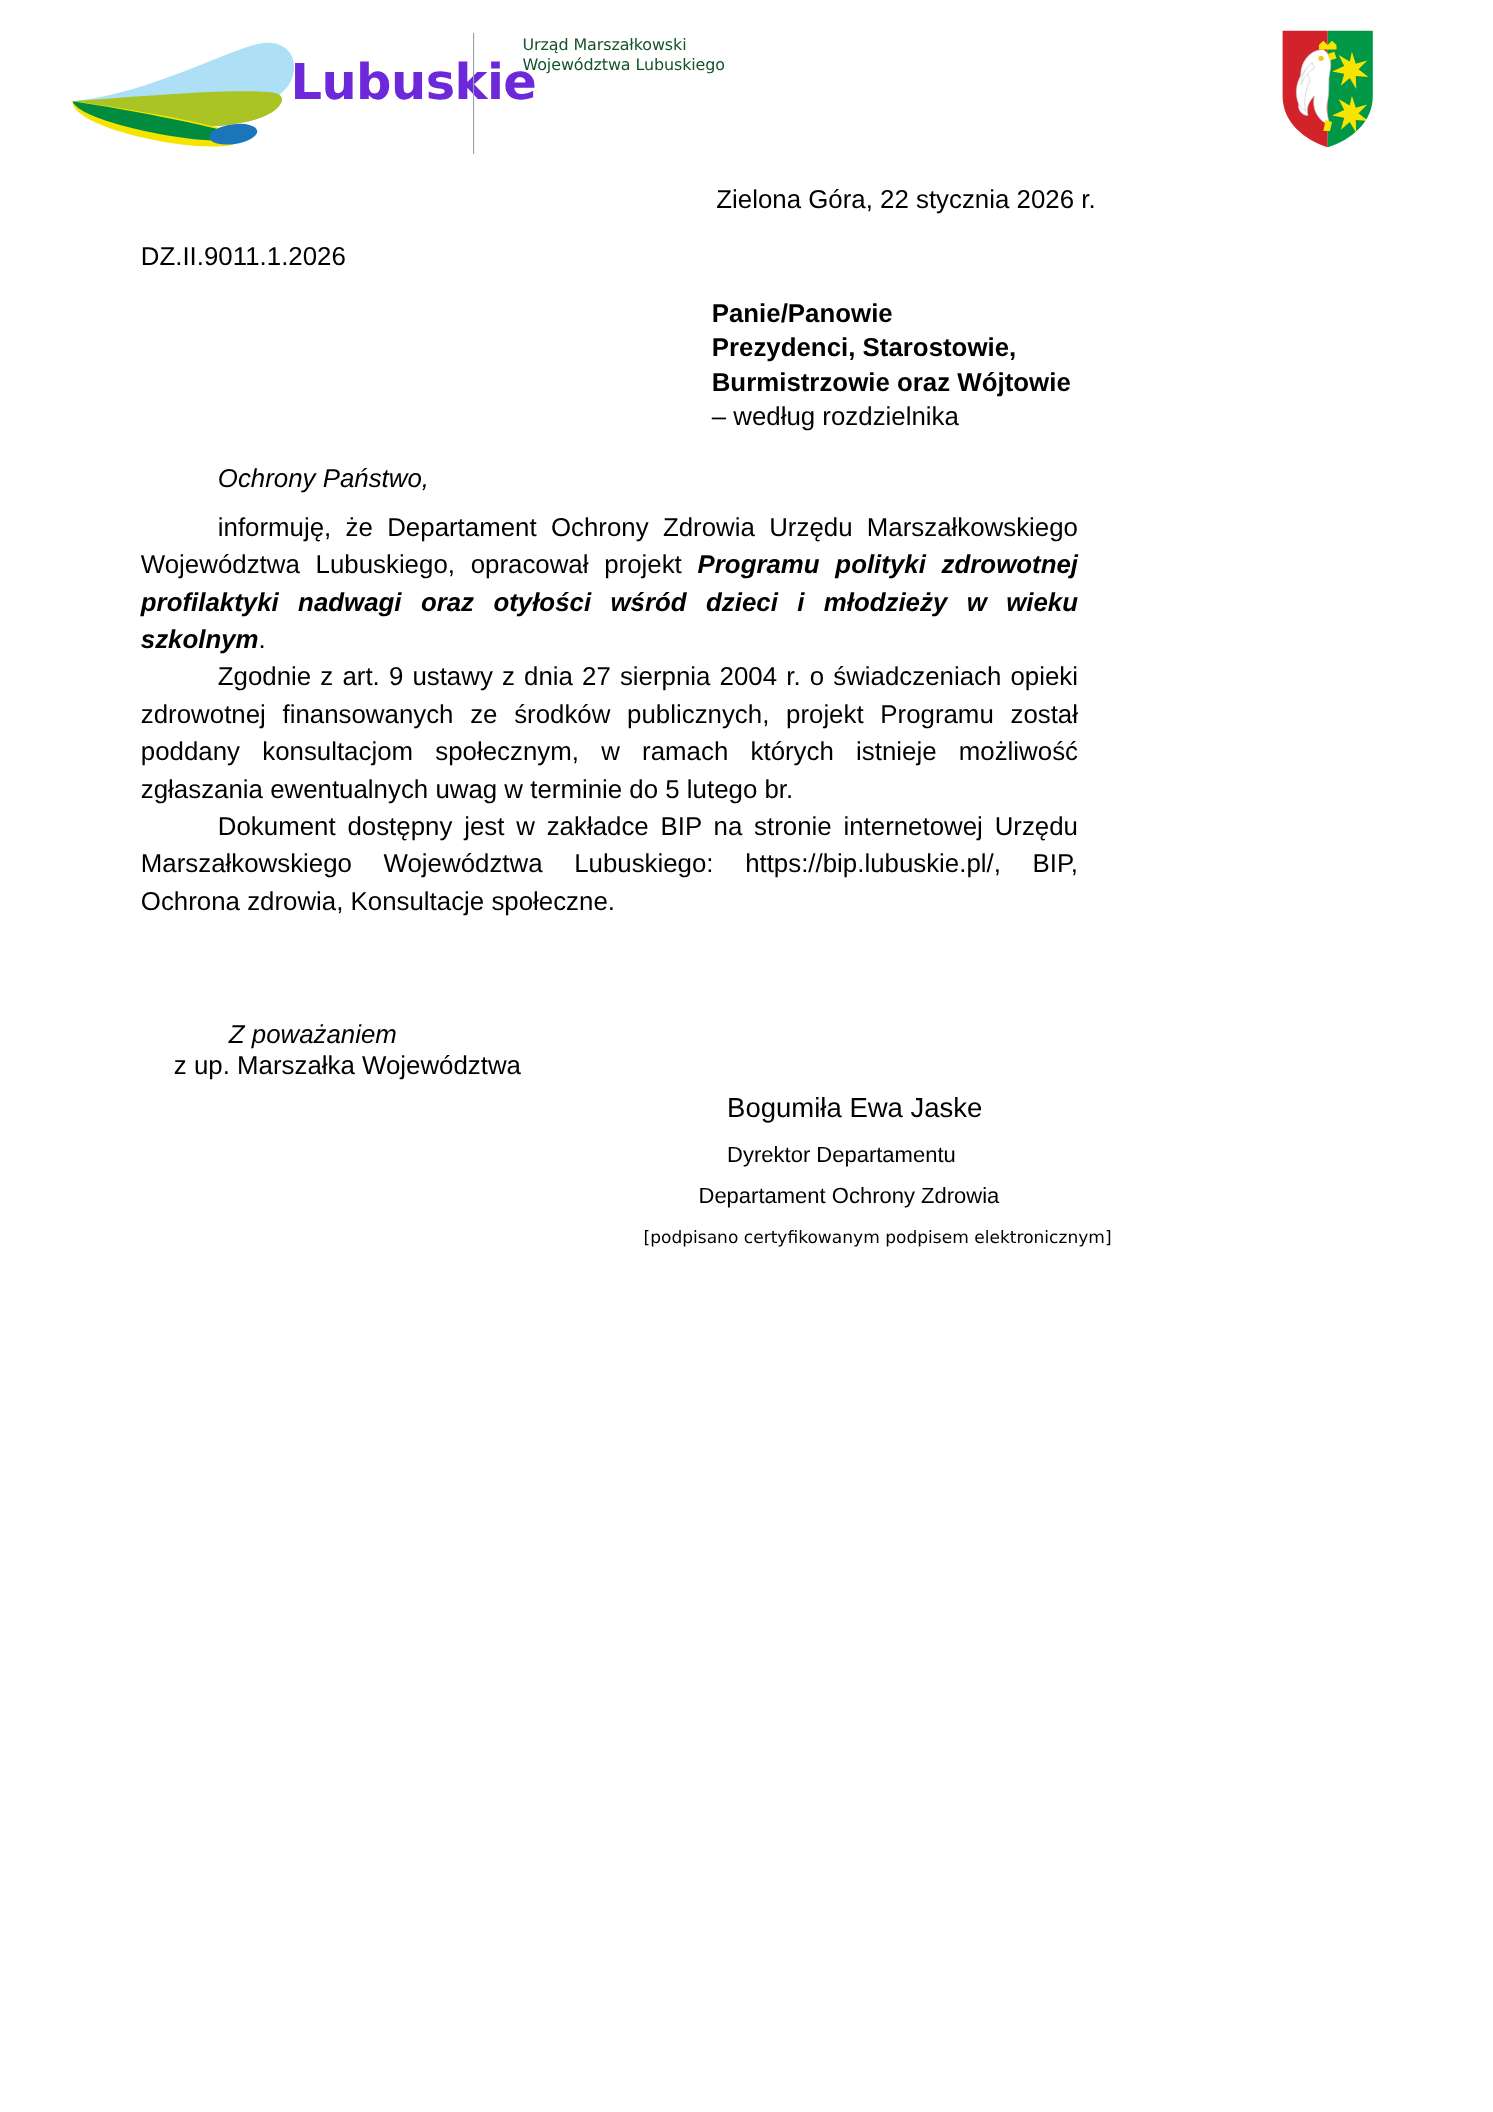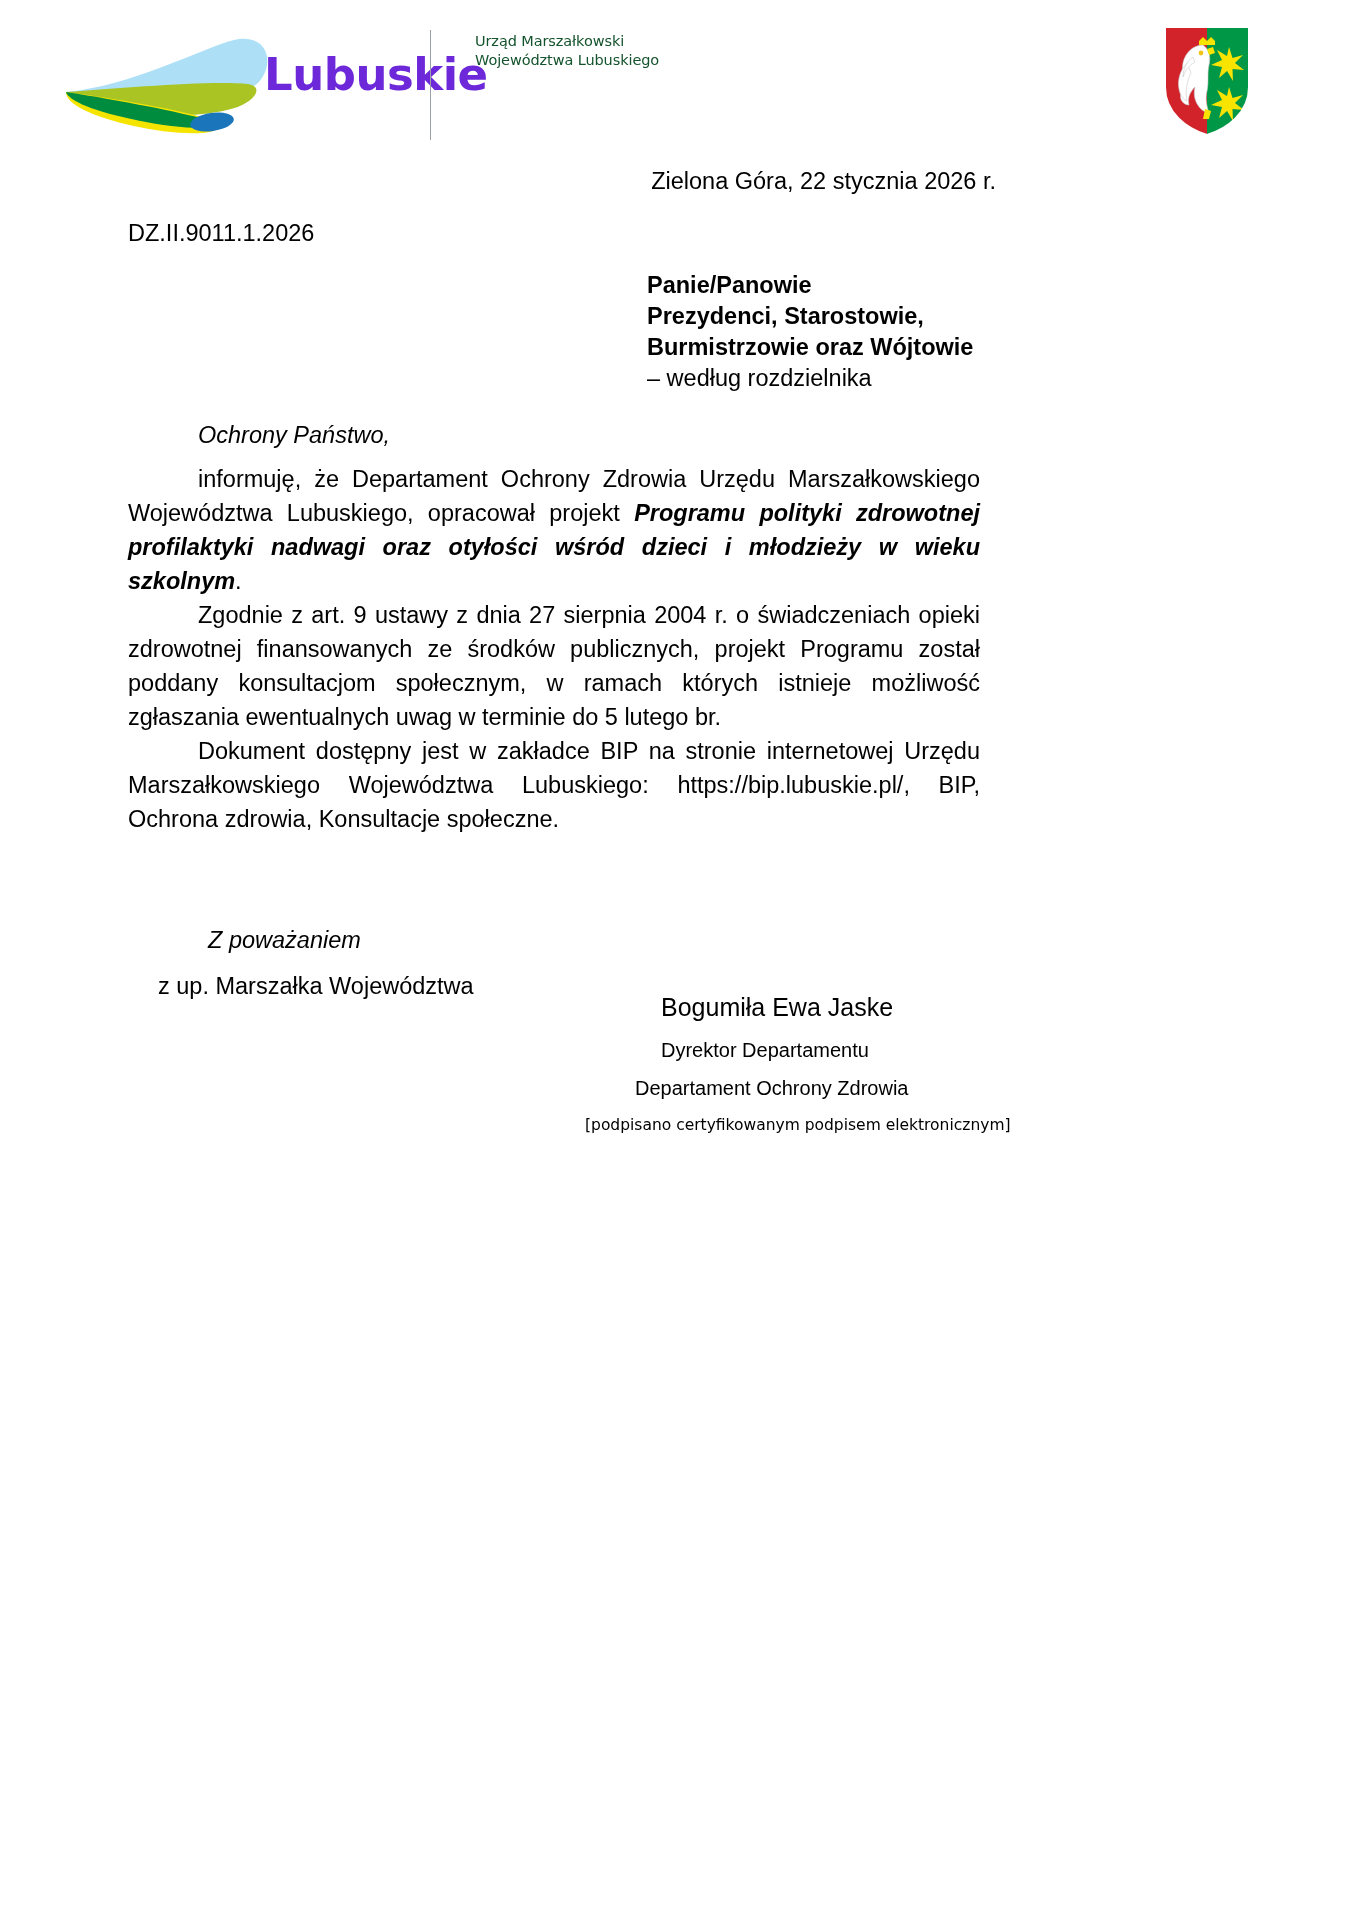--- a/index.html
+++ b/index.html
@@ -145,21 +145,21 @@
   }
   .closing .regards {
     font-style: italic;
     font-size: 23.5px;
     display: block;
     margin-left: 80px;
   }
   .closing .onbehalf {
     display: block;
     font-size: 23.5px;
-    margin-top: 22px;
+    margin-top: 4px;
     margin-left: 30px;
   }
 
   .signature {
     position: absolute;
     left: 0;
     top: 995px;
     width: 1100px;
     text-align: left;
   }

